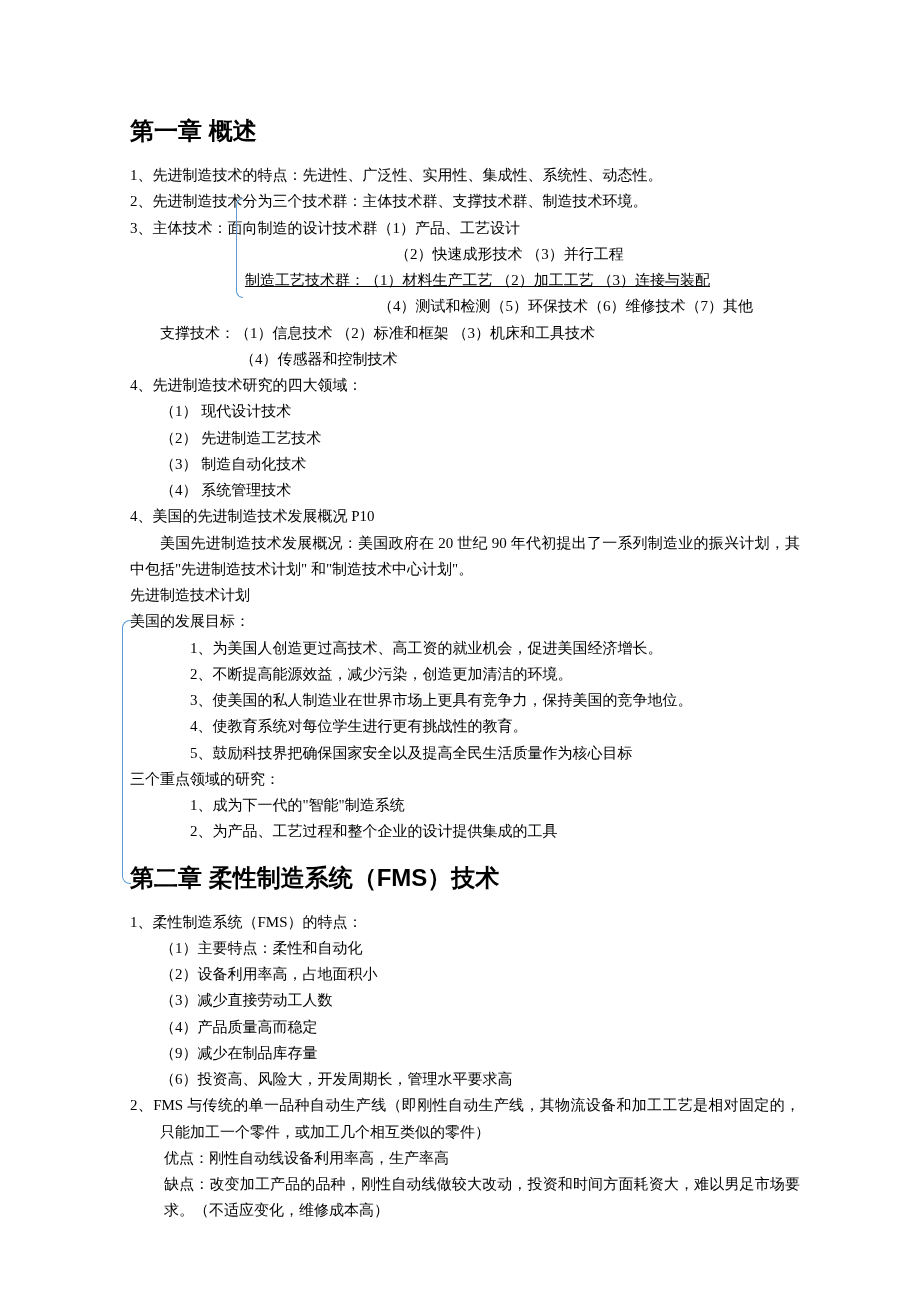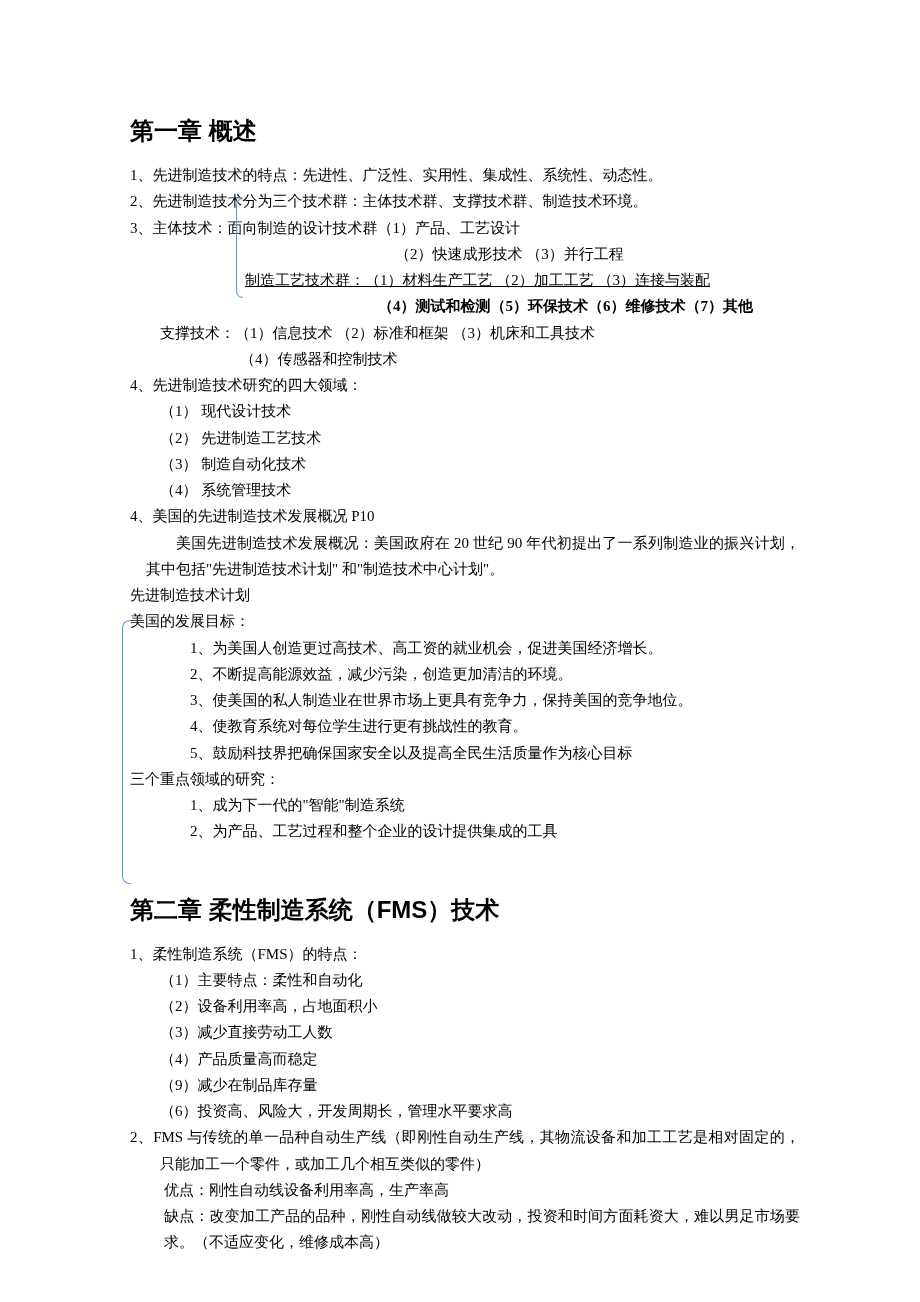--- a/index.html
+++ b/index.html
@@ -19,21 +19,21 @@
     box-sizing: border-box;
     position: relative;
   }
   h2 {
     font-family: "SimHei", "黑体", sans-serif;
     font-size: 24px;
     font-weight: bold;
     margin: 0 0 10px 0;
   }
   h2.ch2 {
-    margin-top: 44px;
+    margin-top: 12px;
   }
   .line { display: block; }
   .ind1 { padding-left: 30px; }
   .ind2 { padding-left: 60px; }
   .brace {
     position: absolute;
     border-left: 1.5px solid #5b9bd5;
     border-top: 1.5px solid #5b9bd5;
     border-bottom: 1.5px solid #5b9bd5;
     border-top-left-radius: 8px;
@@ -51,32 +51,32 @@
   <h2>第一章 概述</h2>
 
   <span class="line">1、先进制造技术的特点：先进性、广泛性、实用性、集成性、系统性、动态性。</span>
   <span class="line">2、先进制造技术分为三个技术群：主体技术群、支撑技术群、制造技术环境。</span>
 
   <span class="line">
     <span>3、主体技术：</span><span>面向制造的设计技术群（1）产品、工艺设计</span>
   </span>
   <span class="line" style="padding-left:265px;"><span>（2）快速成形技术   （3）并行工程</span></span>
   <span class="line" style="padding-left:115px;text-decoration:underline;"><span>制造工艺技术群：（1）材料生产工艺 （2）加工工艺 （3）连接与装配</span></span>
-  <span class="line" style="padding-left:248px;font-weight:bold;"><span>（4）测试和检测（5）环保技术（6）维修技术（7）其他</span></span>
+  <span class="line" style="padding-left:248px;"><span>（4）测试和检测（5）环保技术（6）维修技术（7）其他</span></span>
   <span class="line ind1">支撑技术：（1）信息技术   （2）标准和框架   （3）机床和工具技术</span>
   <span class="line" style="padding-left:110px;"><span>（4）传感器和控制技术</span></span>
 
   <span class="line">4、先进制造技术研究的四大领域：</span>
   <span class="line ind1">（1） 现代设计技术</span>
   <span class="line ind1">（2） 先进制造工艺技术</span>
   <span class="line ind1">（3） 制造自动化技术</span>
   <span class="line ind1">（4） 系统管理技术</span>
 
   <span class="line">4、美国的先进制造技术发展概况   P10</span>
-  <div class="line" style="text-align:justify; text-indent:2em;margin-left:16px;"><span>美国先进制造技术发展概况：美国政府在 20 世纪 90 年代初提出了一系列制造业的振兴计划，其中包括"先进制造技术计划" 和"制造技术中心计划"。</span></div>
+  <div class="line" style="text-align:justify; text-indent:2em;"><span>美国先进制造技术发展概况：美国政府在 20 世纪 90 年代初提出了一系列制造业的振兴计划，其中包括"先进制造技术计划" 和"制造技术中心计划"。</span></div>
   <span class="line">先进制造技术计划</span>
   <span class="line">美国的发展目标：</span>
   <span class="line ind2">1、为美国人创造更过高技术、高工资的就业机会，促进美国经济增长。</span>
   <span class="line ind2">2、不断提高能源效益，减少污染，创造更加清洁的环境。</span>
   <span class="line ind2">3、使美国的私人制造业在世界市场上更具有竞争力，保持美国的竞争地位。</span>
   <span class="line ind2">4、使教育系统对每位学生进行更有挑战性的教育。</span>
   <span class="line ind2">5、鼓励科技界把确保国家安全以及提高全民生活质量作为核心目标</span>
   <span class="line">三个重点领域的研究：</span>
   <span class="line ind2">1、成为下一代的"智能"制造系统</span>
   <span class="line ind2">2、为产品、工艺过程和整个企业的设计提供集成的工具</span>

